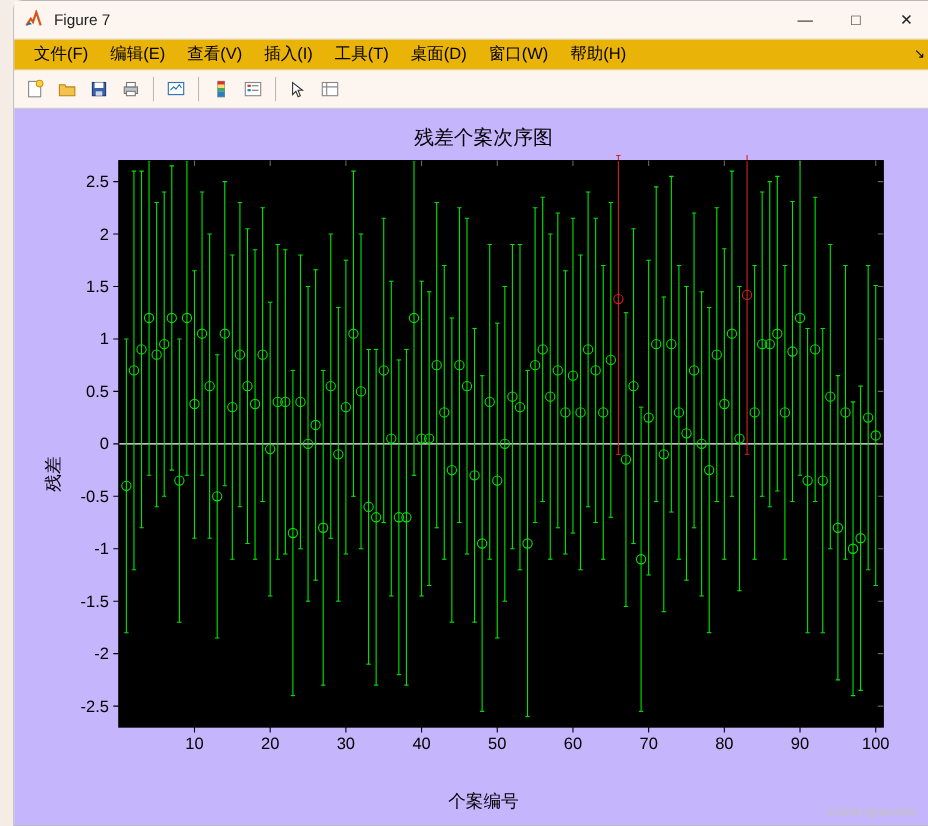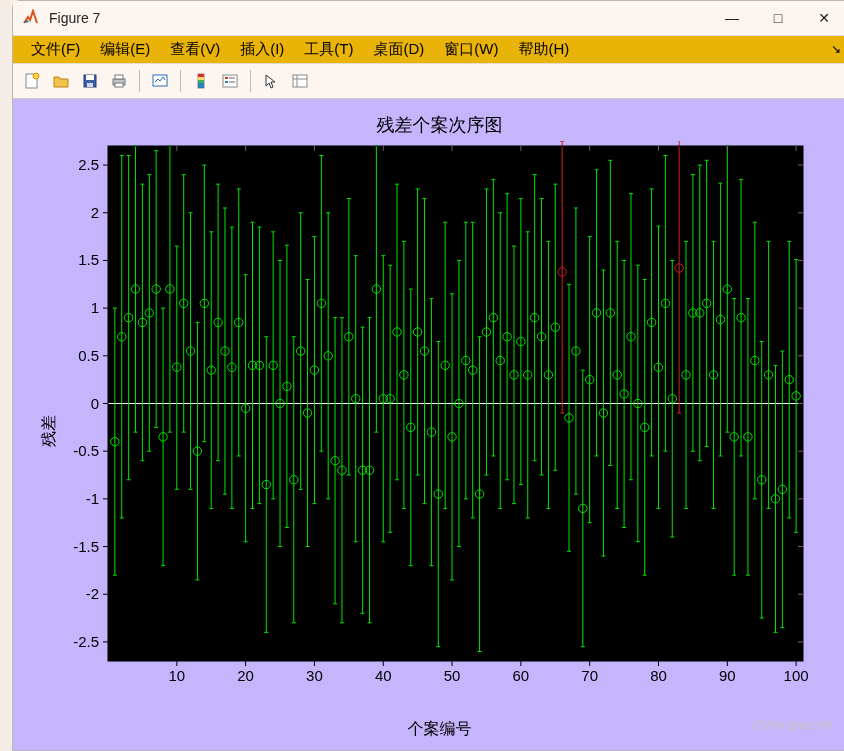--- a/index.html
+++ b/index.html
@@ -112,21 +112,21 @@
     white-space: nowrap;
   }
   .xlabel {
     text-align: center;
     font-size: 16px;
     margin-top: -2px;
   }
   .watermark {
     position: absolute;
     right: 12px;
-    bottom: 20px;
+    bottom: 6px;
     font-size: 11px;
     color: #c8c2bc;
   }
 </style>
 </head>
 <body>
 
 <div class="window">
 
   <div class="titlebar">

